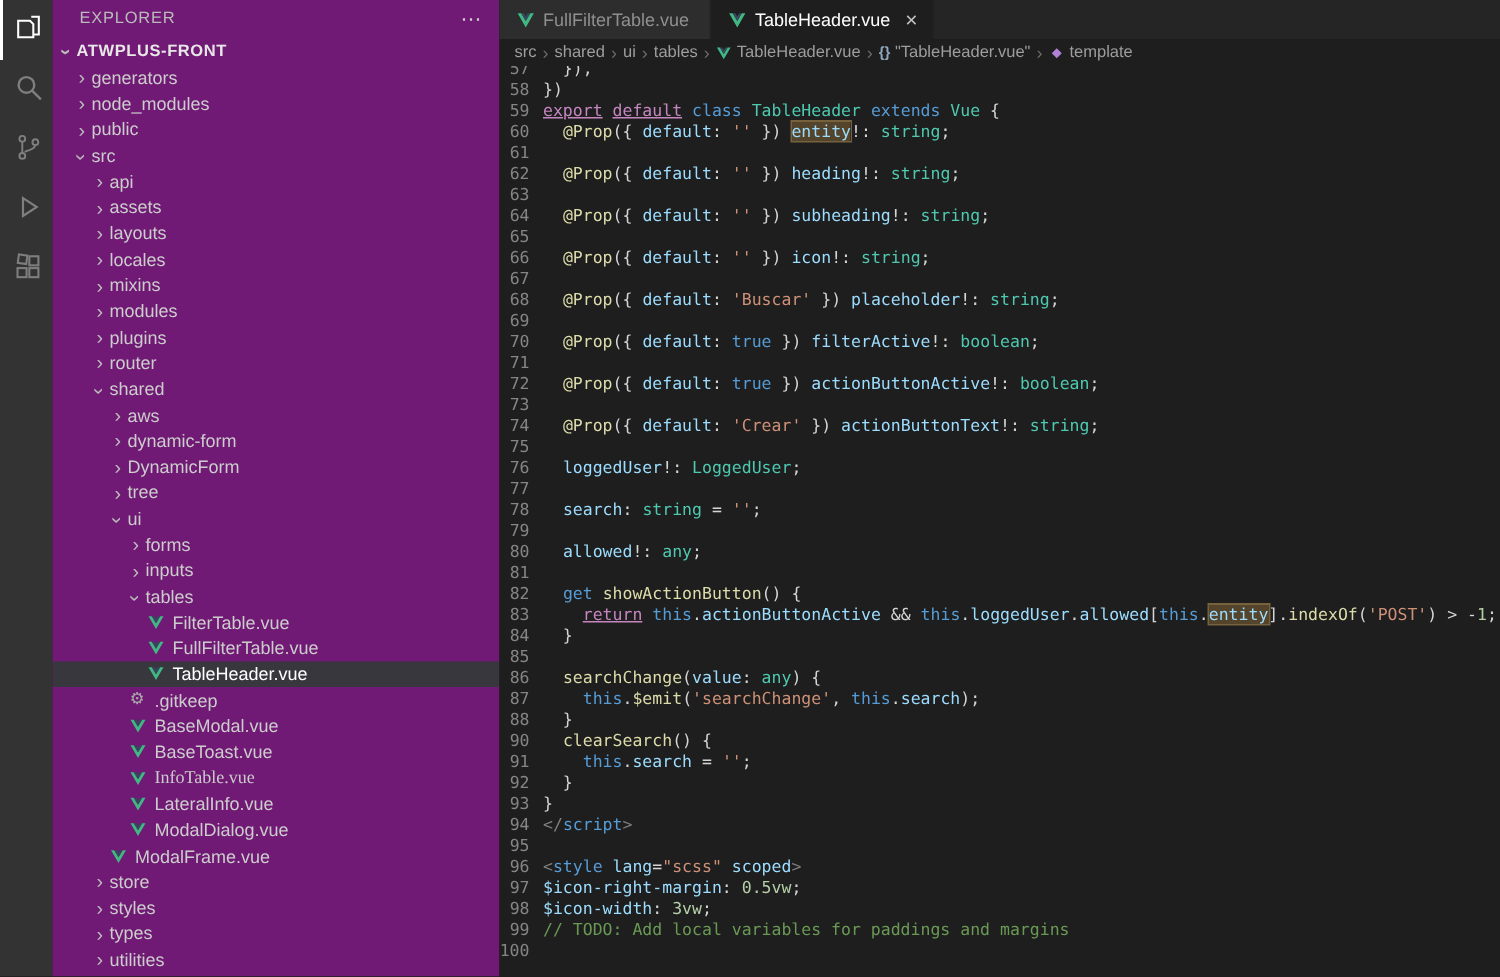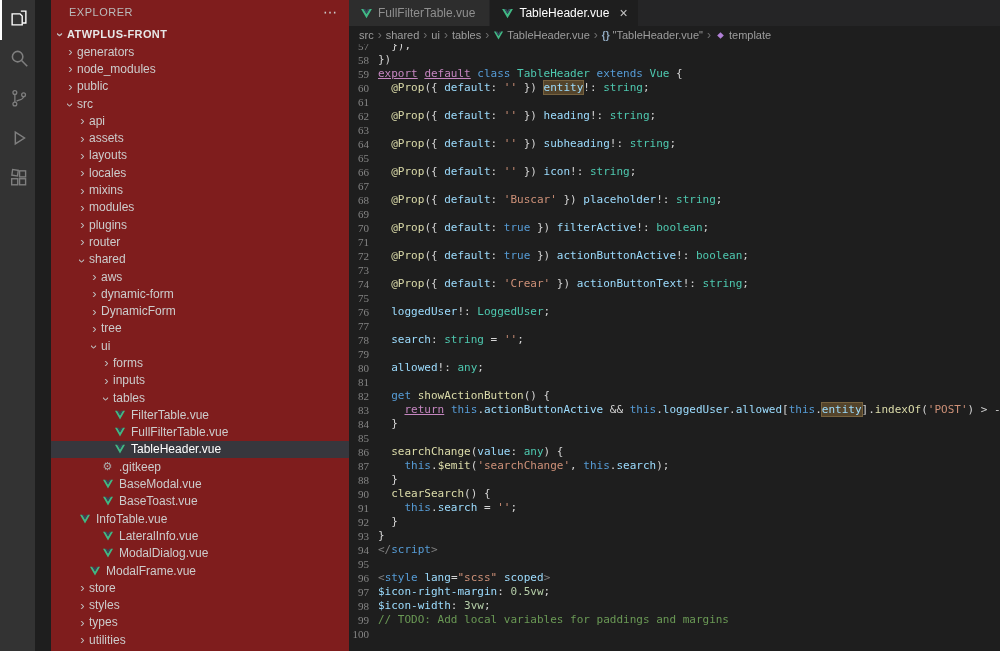--- a/index.html
+++ b/index.html
@@ -8,21 +8,21 @@
   .app { display:flex; width:1000px; height:651px; }
 
   
   .activity-bar { width:35px; flex:none; background:#333333; }
   .ab-item { height:40px; display:flex; align-items:center; justify-content:center;
              color:#7f7f7f; border-left:2px solid transparent; cursor:pointer; }
   .ab-item.active { color:#ffffff; border-left-color:#ffffff; }
   .ab-item svg { width:22px; height:22px; }
 
   
-  .sidebar { width:298px; flex:none; background:#7f1d1d; color:#cccccc; overflow:hidden;margin-left:16px; }
+  .sidebar { width:298px; flex:none; background:#701a75; color:#cccccc; overflow:hidden; }
   .sidebar-header { height:24px; display:flex; align-items:center; justify-content:space-between;
                     padding:0 12px 0 18px; font-size:11px; color:#bbbbbb; letter-spacing:.5px; }
   .more { font-size:14px; color:#cccccc; cursor:pointer; letter-spacing:0; }
   .root-row { height:19px; display:flex; align-items:center; padding-left:3px;
               font-size:11px; font-weight:bold; color:#e7e7e7; letter-spacing:.4px; cursor:pointer; }
   .tree { font-size:12px; }
   .tree-row { display:flex; align-items:center; height:17.3px; color:#cccccc;
               white-space:nowrap; cursor:pointer; }
   .tree-row.selected { background:#37373d; color:#ffffff; }
   .chev { display:inline-block; width:13px; flex:none; color:#bdbdbd; font-size:13px;
@@ -51,21 +51,21 @@
   .bc-ic svg { width:11px; height:11px; }
   .bc-sep { color:#6d6d6d; margin:0 4px; font-size:12px; }
   .braces { color:#8fa8bf; font-size:10px; font-weight:bold; }
 
   
   .code-area { flex:1; overflow:hidden; font-family:"DejaVu Sans Mono", monospace;
                font-size:11px; background:#1e1e1e; }
   .code-scroll { margin-top:-5px; }
   .code-line { display:flex; height:14px; line-height:14px; }
   .ln { display:inline-block; width:20px; flex:none; text-align:right; color:#858585;
-        margin-right:9px;font-family:Liberation Serif, serif; }
+        margin-right:9px; }
   .lc { white-space:pre; }
   .tk-pun { color:#d4d4d4; }
   .tk-kw  { color:#569cd6; }
   .tk-ctl { color:#c586c0;text-decoration:underline; }
   .tk-ty  { color:#4ec9b0; }
   .tk-fn  { color:#dcdcaa; }
   .tk-var { color:#9cdcfe; }
   .tk-str { color:#ce9178; }
   .tk-num { color:#b5cea8; }
   .tk-com { color:#6a9955; }
@@ -250,21 +250,21 @@
         </div>
         <div class="tree-row" style="padding-left: 49px;">
           <span class="ficon">
             <svg viewBox="0 0 24 24">
               <path d="M2 3.5h4.4L12 13l5.6-9.5H22L12 20.8z" fill="#41b883"></path>
               <path d="M6.4 3.5h3.3L12 7.4l2.3-3.9h3.3L12 13z" fill="#35495e"></path>
             </svg>
           </span>
           <span class="tree-label">BaseToast.vue</span>
         </div>
-        <div class="tree-row" style="padding-left: 26px;">
+        <div class="tree-row" style="padding-left: 49px; font-family: Liberation Serif, serif;">
           <span class="ficon">
             <svg viewBox="0 0 24 24">
               <path d="M2 3.5h4.4L12 13l5.6-9.5H22L12 20.8z" fill="#41b883"></path>
               <path d="M6.4 3.5h3.3L12 7.4l2.3-3.9h3.3L12 13z" fill="#35495e"></path>
             </svg>
           </span>
           <span class="tree-label">InfoTable.vue</span>
         </div>
         <div class="tree-row" style="padding-left: 49px;">
           <span class="ficon">

